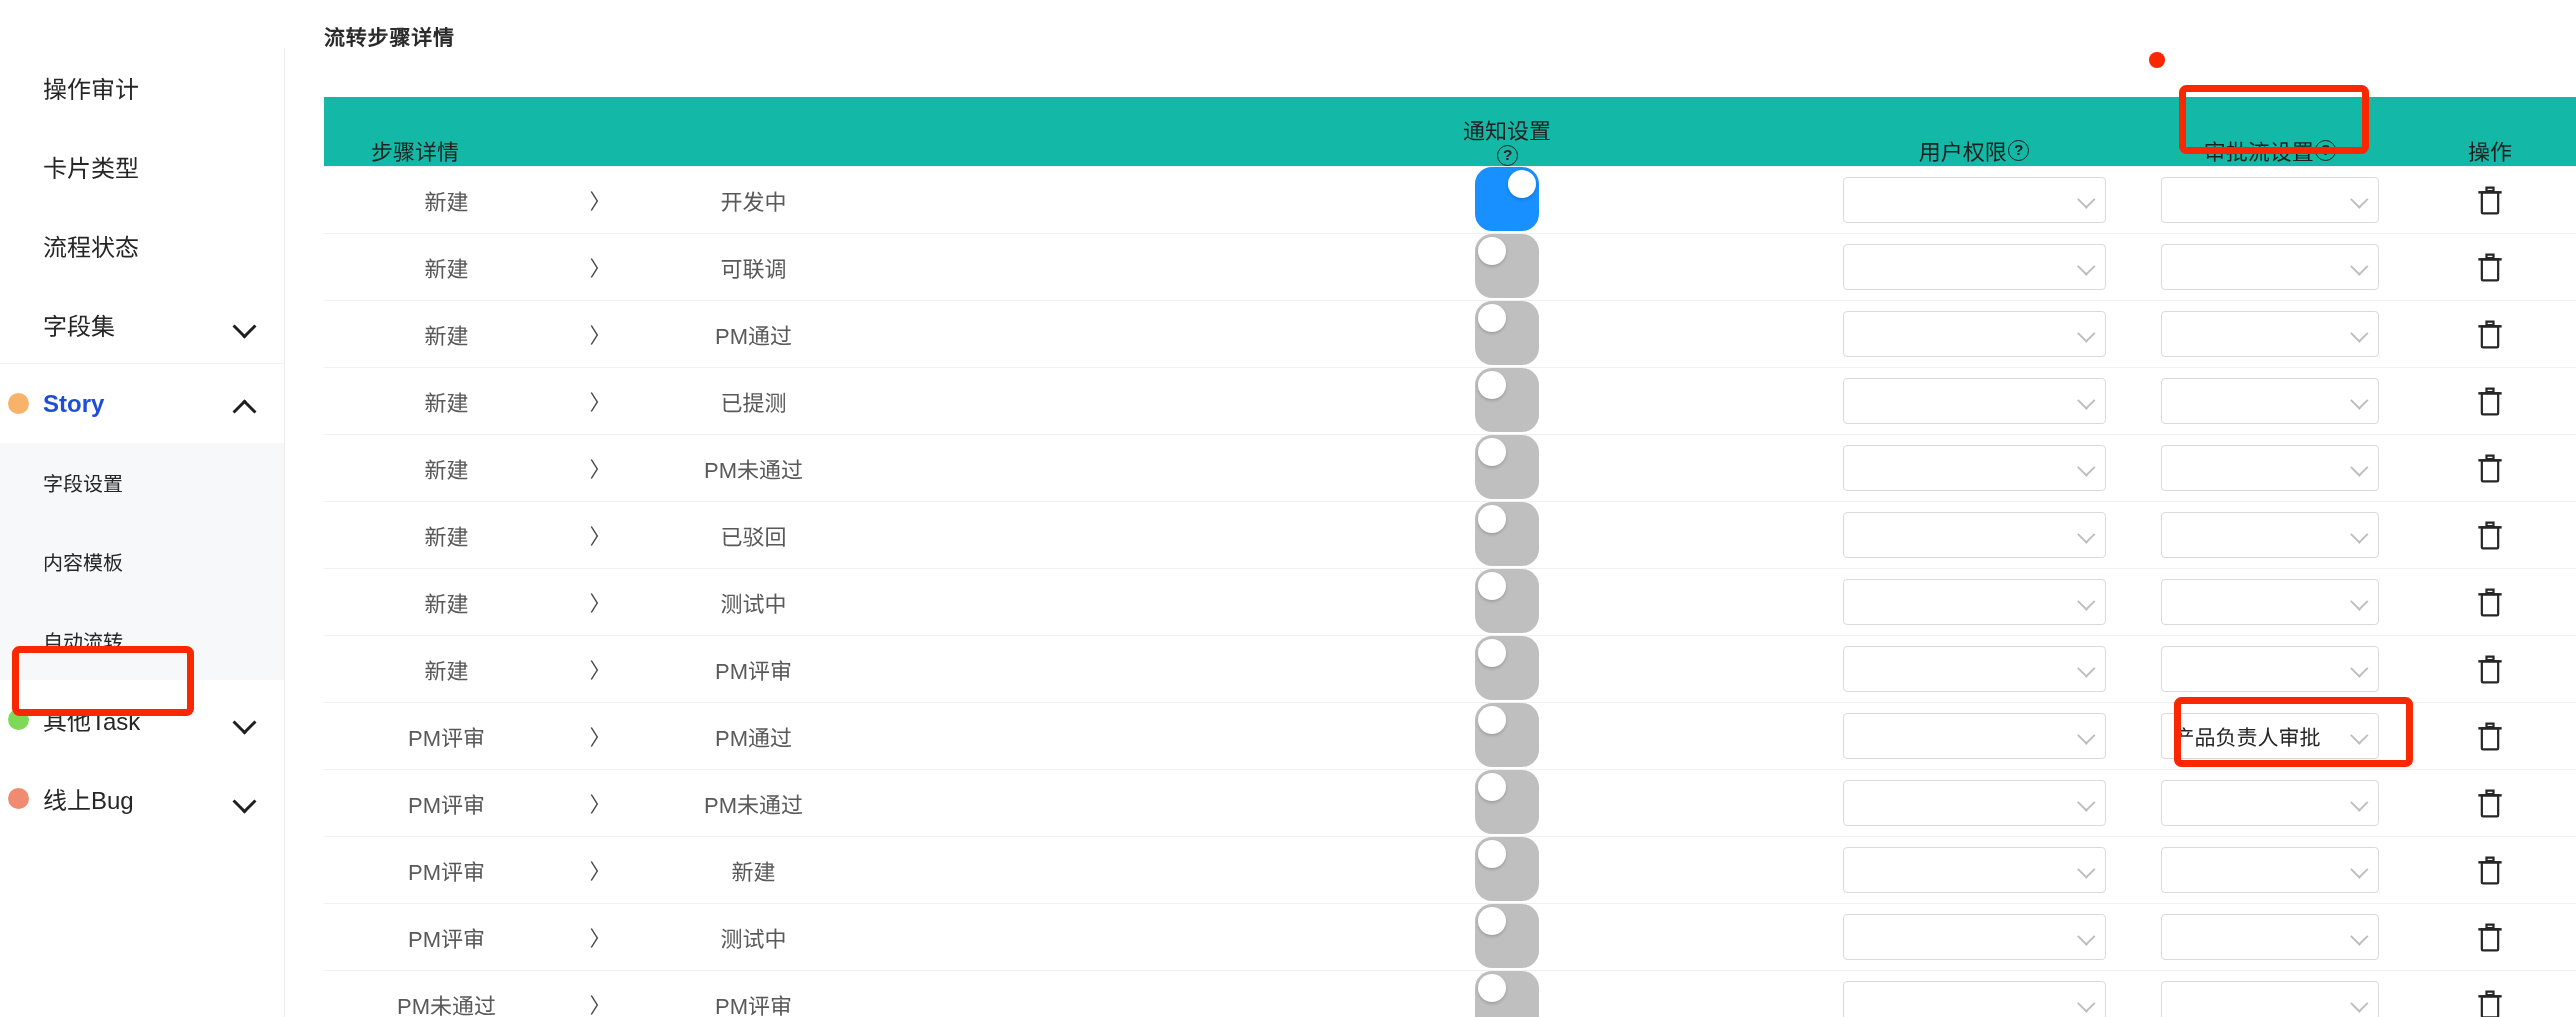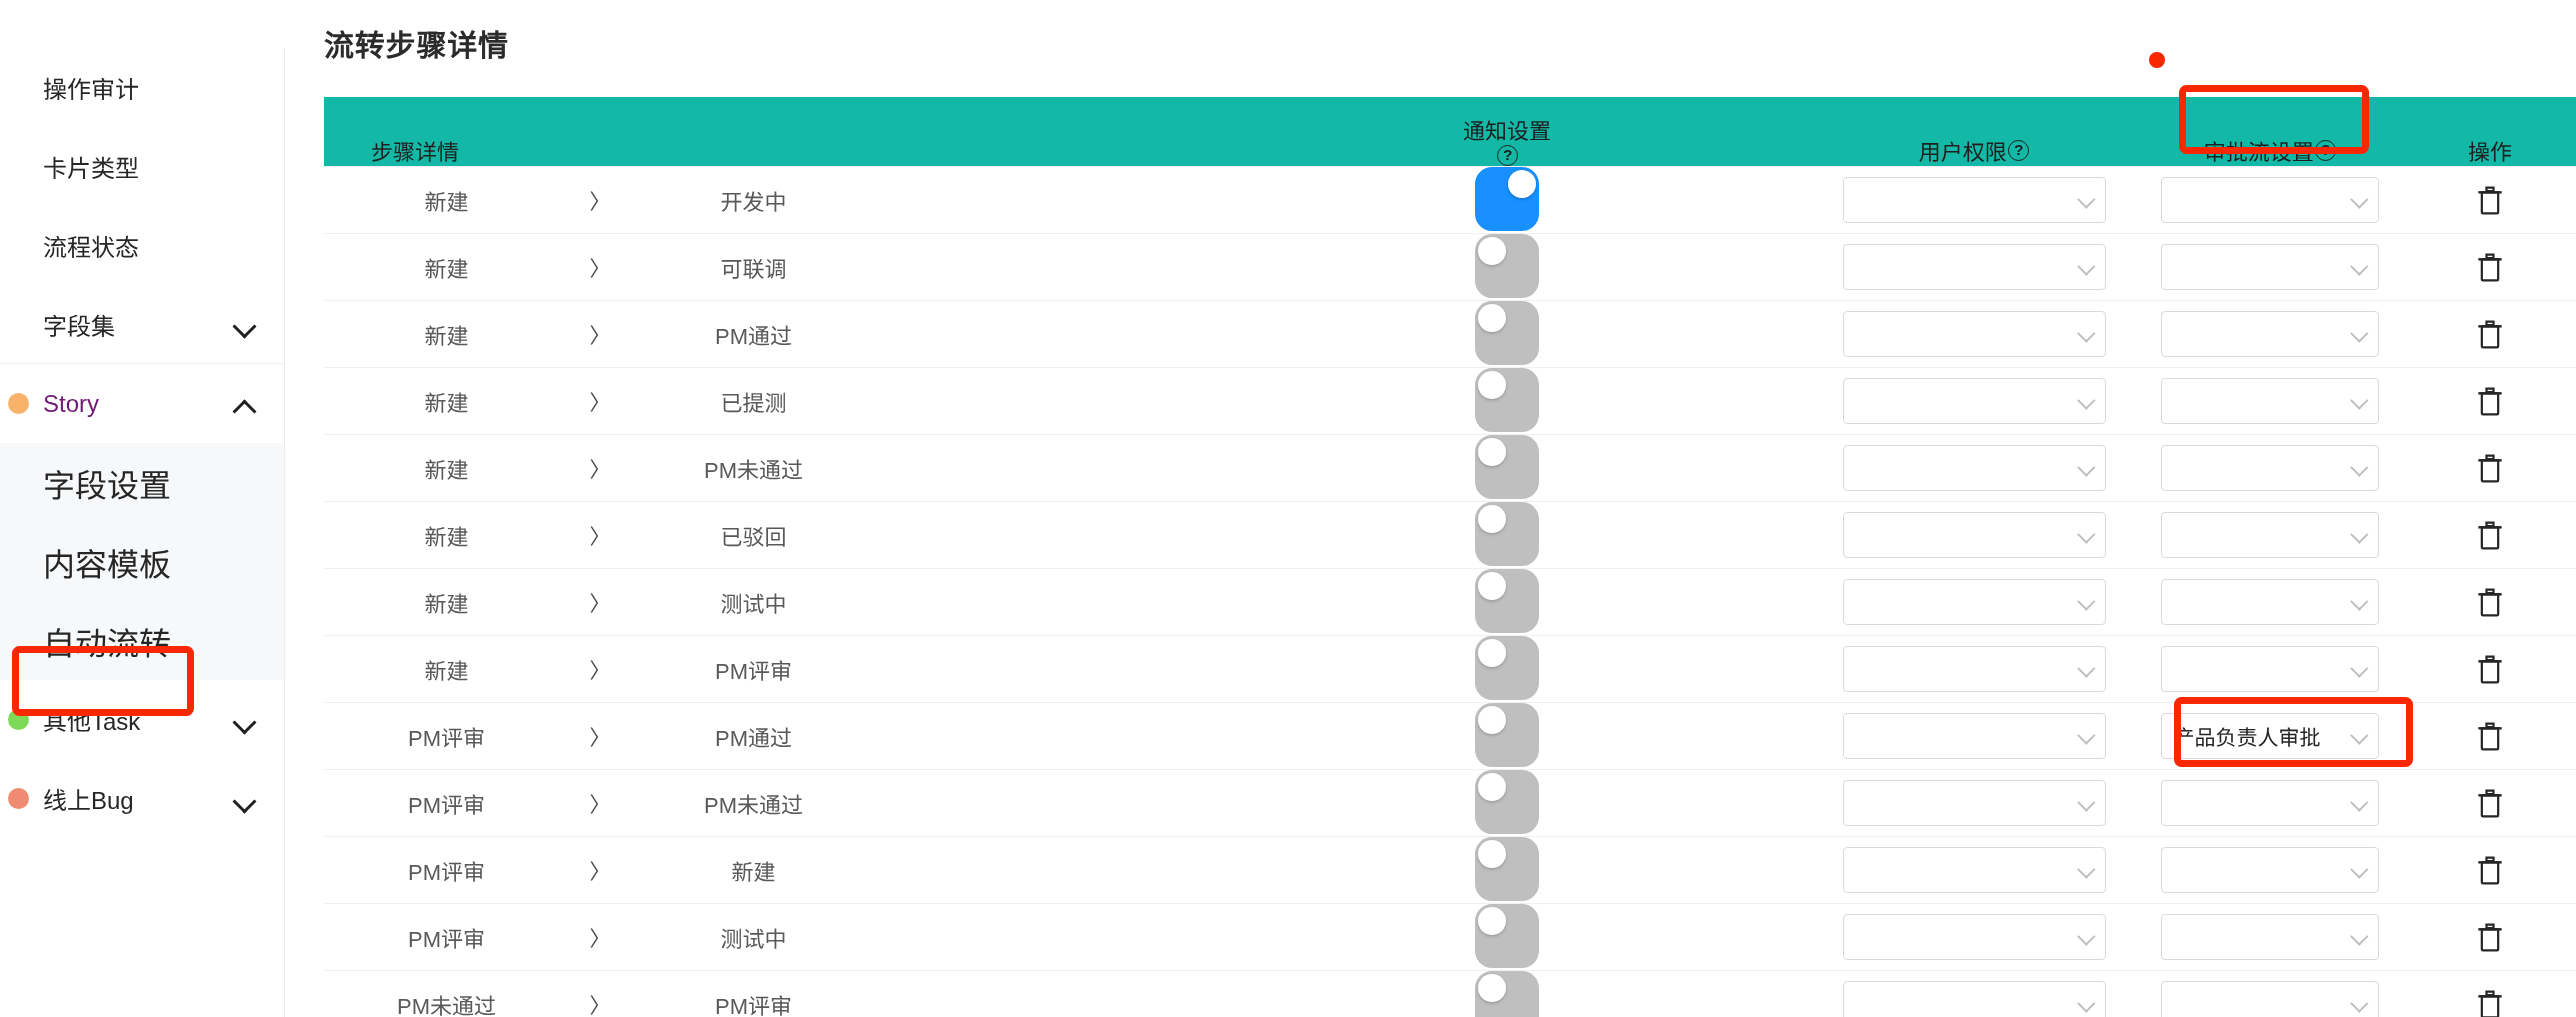--- a/index.html
+++ b/index.html
@@ -36,21 +36,21 @@
     cursor: pointer;
   }
   .side-item.sep-below { border-bottom: 1.6px solid #f0f0f0; }
   .side-item .dot {
     position: absolute;
     left: 8.2px;
     width: 21px; height: 21px;
     border-radius: 50%;
   }
   .side-item .s-label { flex: 1 1 auto; }
-  .side-item.active-parent .s-label { color: #701a75; }
+  .side-item.active-parent .s-label { color: #1d4ed8; font-weight: bold; }
   .side-item .chev {
     width: 23px; height: 23px;
     flex: 0 0 23px;
     position: relative;
   }
   .side-item .chev::before {
     content: "";
     position: absolute;
     left: 2.5px; top: 5.7px;
     width: 14px; height: 14px;
@@ -63,21 +63,21 @@
     transform: rotate(-135deg);
   }
 
   .sub-group { background: #f7f8fa; }
   .sub-item {
     position: relative;
     height: 79px;
     display: flex;
     align-items: center;
     padding-left: 43px;
-    font-size: 32px;
+    font-size: 20px;
     color: #262626;
     white-space: nowrap;
     cursor: pointer;
   }
   .sub-item.selected { color: #2b8cf0; }
   .sub-item.selected .bar {
     position: absolute;
     right: -1.6px; top: 6.5px;
     width: 5.7px; height: 65px;
     background: #2b8cf0;
@@ -103,21 +103,21 @@
   .main {
     position: relative;
     flex: 1 1 auto;
     height: 1018px;
     background: #ffffff;
     overflow: hidden;
   }
   .page-title {
     position: absolute;
     left: 39px; top: 21px;
-    font-size: 30px;
+    font-size: 21px;
     font-weight: bold;
     color: #2b2b2b;
     letter-spacing: 0.8px;
   }
 
   .tbl {
     position: absolute;
     left: 39px; top: 97px;
     width: 2252px;
   }

